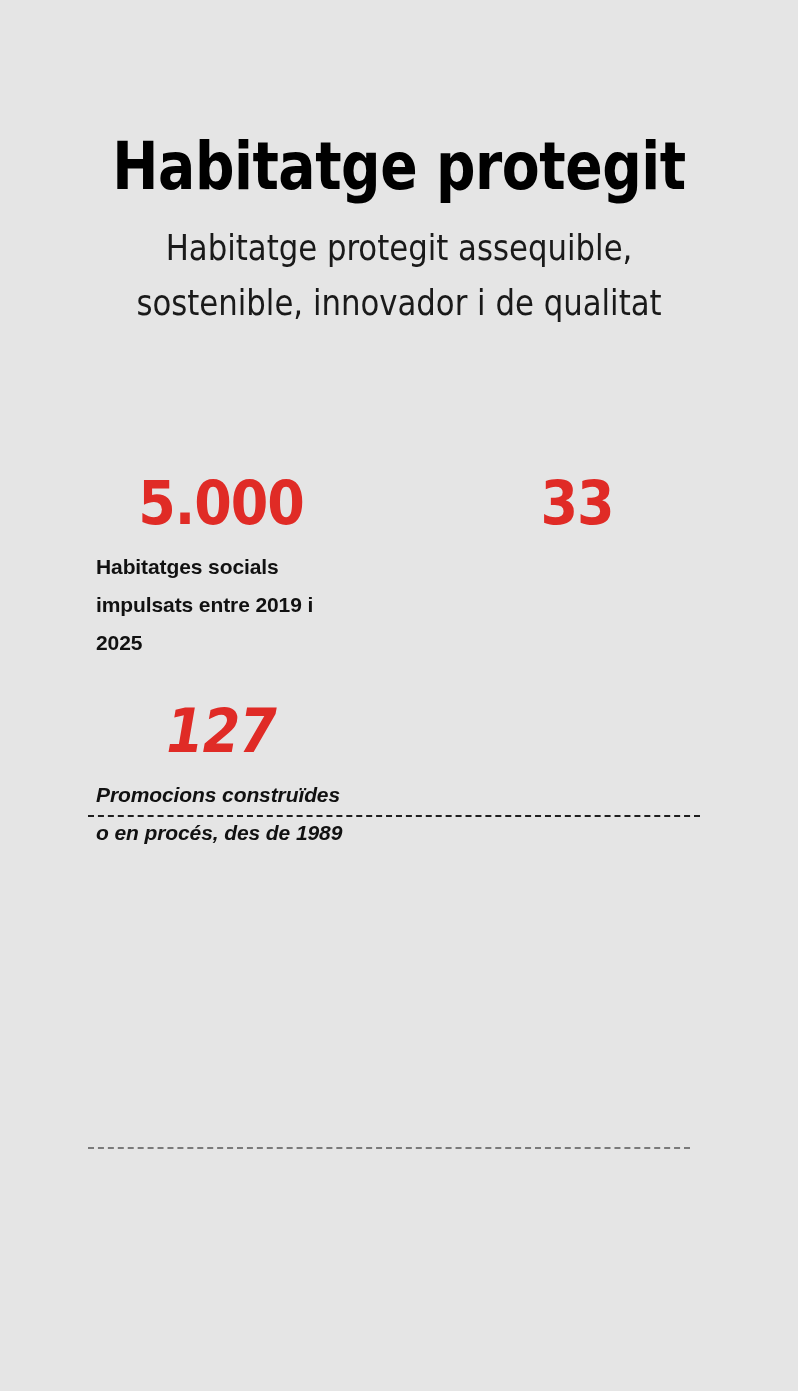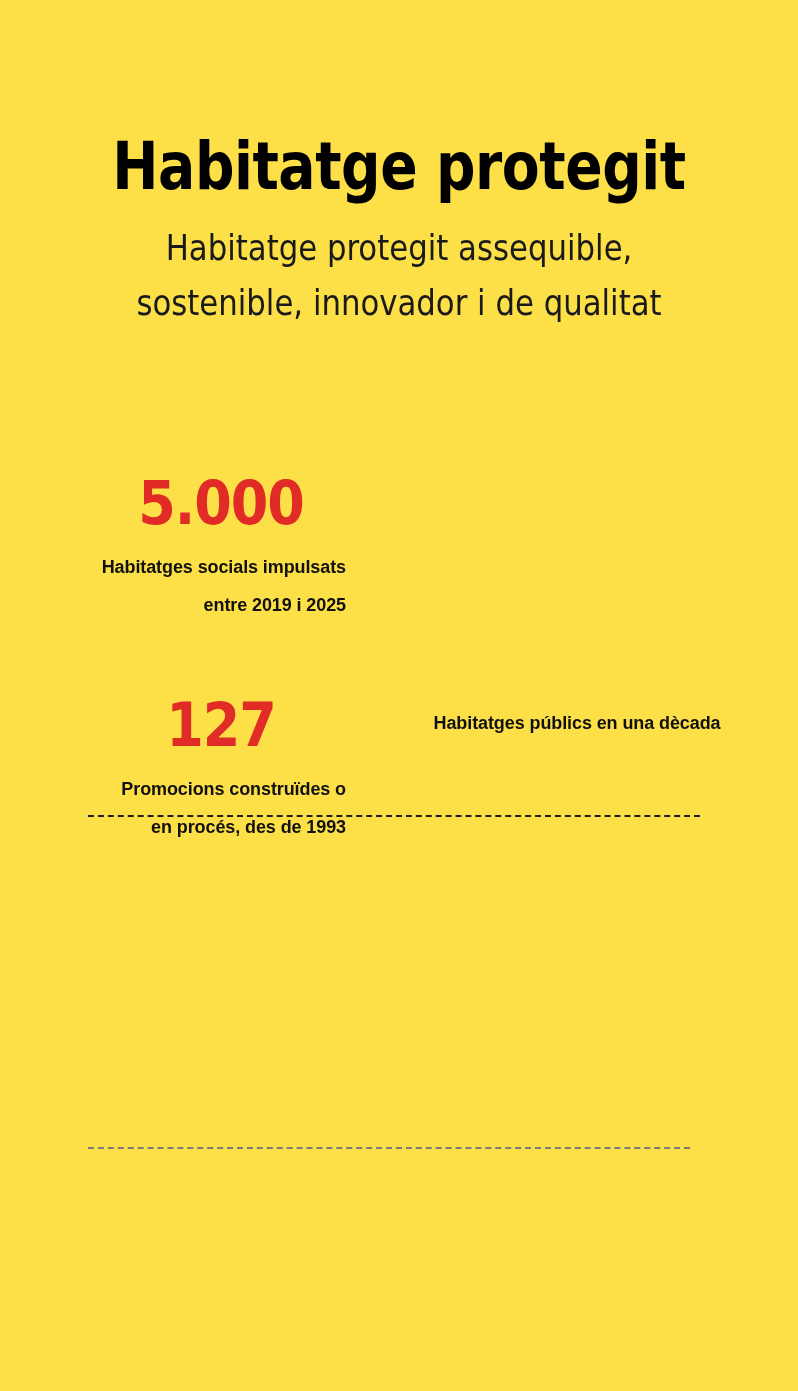--- a/index.html
+++ b/index.html
@@ -12,21 +12,21 @@
     height: 1391px;
     overflow: hidden;
     font-family: "Liberation Sans", sans-serif;
     -webkit-font-smoothing: antialiased;
   }
 
   .page {
     position: relative;
     width: 798px;
     height: 1391px;
-    background: #fde047;
+    background: #e5e5e5;
     box-sizing: border-box;
   }
 
   
   .header {
     position: absolute;
     left: 0;
     top: 128px;
     width: 798px;
     text-align: center;
@@ -68,21 +68,21 @@
     display: flex;
     align-items: flex-start;
     justify-content: center;
     width: 798px;
     box-sizing: border-box;
   }
 
   .stat-cell {
     width: 350px;
     box-sizing: border-box;
-    text-align: right;
+    text-align: left;
     display: flex;
     flex-direction: column;
     align-items: center;
   }
 
   .stat-cell.left  { padding-right: 6px; }
   .stat-cell.right { padding-left: 6px; }
 
   .stat-value {
     font-family: "Liberation Sans Narrow", "DejaVu Sans Condensed", "Liberation Sans", sans-serif;
@@ -90,21 +90,21 @@
     line-height: 66px;
     font-weight: 700;
     color: #e02b26;
     letter-spacing: -1px;
     white-space: nowrap;
   }
 
   .stat-label {
     margin-top: 12px;
     font-family: "Liberation Sans", sans-serif;
-    font-size: 18px;
+    font-size: 21px;
     line-height: 38px;
     font-weight: 700;
     color: #111111;
     letter-spacing: -0.1px;
   }
 
   .w-narrow { max-width: 250px; }
   .w-mid    { max-width: 258px; }
   .w-wide   { max-width: 306px; }
 
@@ -140,31 +140,31 @@
 
   <div class="stats">
 
     <div class="stats-row">
       <div class="stat-cell left">
         <div class="stat-value">5.000</div>
         <div class="stat-label w-narrow">Habitatges socials impulsats entre 2019 i 2025</div>
       </div>
 
       <div class="stat-cell right">
+        <div class="stat-value">33</div>
       </div>
     </div>
 
-    <div class="stats-row" style="margin-top:68px;">
+    <div class="stats-row" style="margin-top:36px;font-style:italic;">
       <div class="stat-cell left">
         <div class="stat-value">127</div>
-        <div class="stat-label w-narrow">Promocions construïdes o en procés, des de 1993</div>
+        <div class="stat-label w-narrow">Promocions construïdes o en procés, des de 1989</div>
       </div>
 
       <div class="stat-cell right">
-        <div class="stat-label w-wide">Habitatges públics en una dècada</div>
       </div>
     </div>
 
   </div>
 
   <div class="divider divider-strong divider-1"></div>
   <div class="divider divider-light divider-2"></div>
 
 </div>
 

